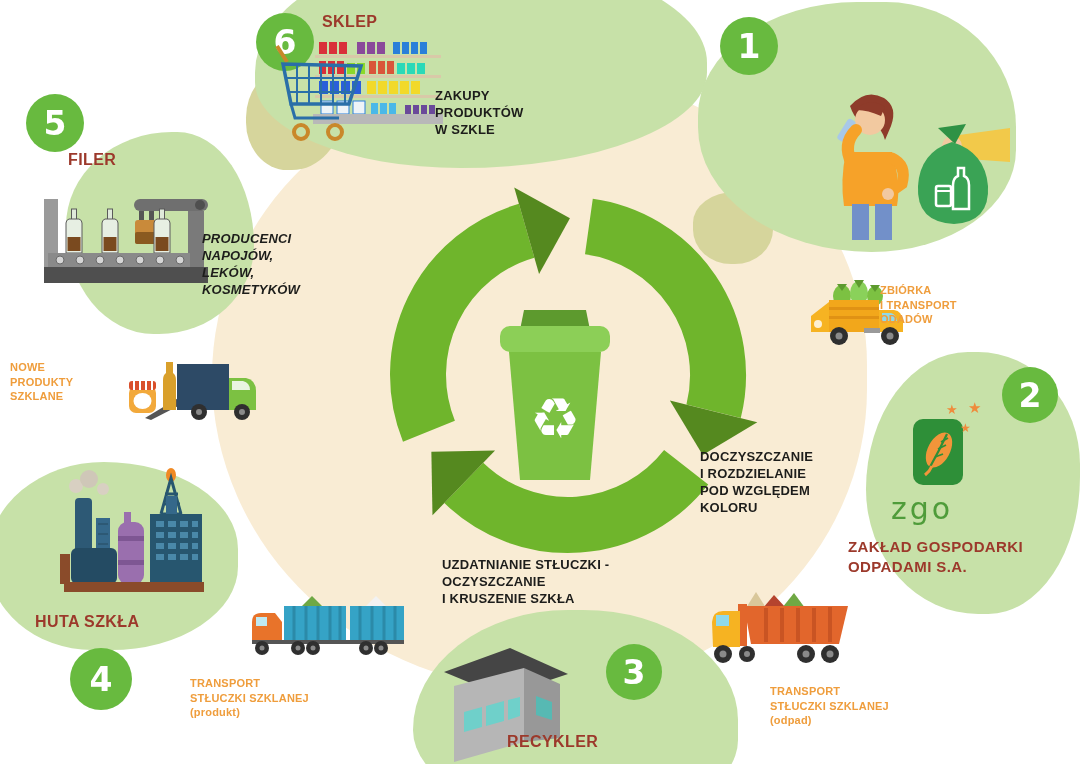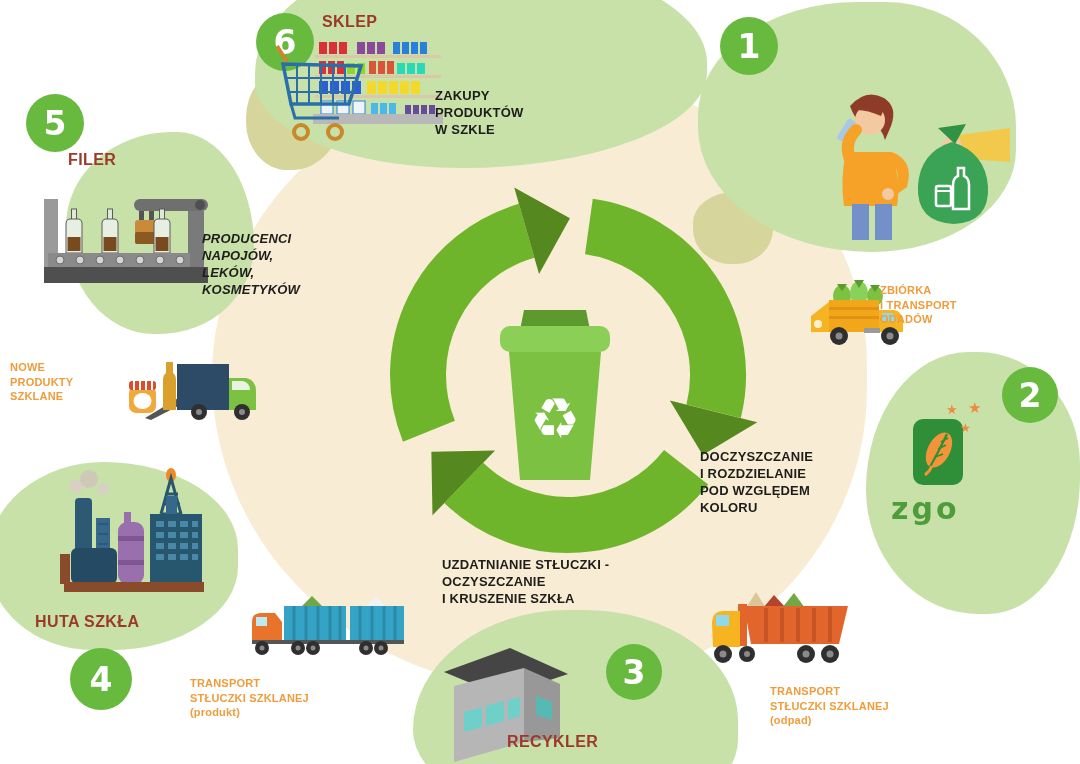--- a/index.html
+++ b/index.html
@@ -13,21 +13,21 @@
   .cream{position:absolute;background:#f9ecd4;border-radius:50% 48% 50% 52%;}
   .badge{
     position:absolute;width:58px;height:58px;border-radius:50%;background:#68ba3f;
     color:#ffffff;font-weight:bold;font-size:33px;display:flex;align-items:center;justify-content:center;
     font-family:"DejaVu Sans", sans-serif;
   }
   .label{position:absolute;white-space:pre-line;text-align:left;font-weight:bold;line-height:1.32;letter-spacing:.2px;}
   .t-black{color:#1d1d1b;font-size:13px;}
   .t-red{color:#9c392b;font-size:16px;letter-spacing:.4px;}
   .t-orange{color:#ef9d3c;font-size:11px;}
-  .zgo-text{color:#4f9c3a;font-size:30px;font-weight:bold;letter-spacing:3px;font-family:"DejaVu Sans", sans-serif;}
+  .zgo-text{color:#4f9c3a;font-size:30px;font-weight:normal;letter-spacing:3px;font-family:"DejaVu Sans", sans-serif;}
   .star{position:absolute;color:#ef8b3c;font-family:"DejaVu Sans", sans-serif;}
   svg{display:block;}
 </style>
 </head>
 <body>
 
 <div id="stage">
 
   <div class="cream" style="left:212px;top:76px;width:655px;height:614px;"></div>
 
@@ -120,20 +120,22 @@
     <rect x="2" y="2" width="50" height="66" rx="10" fill="#2e8f38"></rect>
     <ellipse cx="28" cy="33" rx="11" ry="19" fill="#f2953a" transform="rotate(28 28 33)"></ellipse>
     <path d="M19 50 Q28 34 36 17" stroke="#2e8f38" stroke-width="2.2" fill="none"></path>
     <path d="M24 40 l8 -3 M27 32 l8 -4 M30 25 l7 -4" stroke="#2e8f38" stroke-width="1.8" fill="none"></path>
     <path d="M14 58 q5 -4 7 -9" stroke="#f2953a" stroke-width="3" fill="none"></path>
   </svg>
   <span class="star" style="left:946px;top:402px;font-size:13px;">★</span>
   <span class="star" style="left:968px;top:399px;font-size:15px;">★</span>
   <span class="star" style="left:960px;top:421px;font-size:12px;">★</span>
   <div class="label zgo-text" style="left:891px;top:489px;width:100px;">zgo</div>
+  <div class="label t-red" style="left:848px;top:537px;width:190px;font-size:15px;">ZAKŁAD GOSPODARKI
+ODPADAMI S.A.</div>
 
   <svg class="abs" style="left:708px;top:590px;" width="152" height="80" viewBox="0 0 152 80">
     <polygon points="38,18 48,2 58,18" fill="#d9c79a"></polygon>
     <polygon points="55,18 66,5 78,18" fill="#b5442e"></polygon>
     <polygon points="74,18 86,3 97,18" fill="#6fa844"></polygon>
     <polygon points="36,16 140,16 131,54 43,54" fill="#e2662c"></polygon>
     <path d="M58 18 V52 M74 18 V52 M90 18 V52 M106 18 V52 M122 17 V52" stroke="#c95423" stroke-width="4"></path>
     <rect x="30" y="14" width="9" height="42" fill="#e2662c"></rect>
     <path d="M4 32 q1 -11 11 -11 h17 v36 H5 Z" fill="#f6b322"></path>
     <rect x="8" y="25" width="13" height="11" fill="#8fd9ea"></rect>

